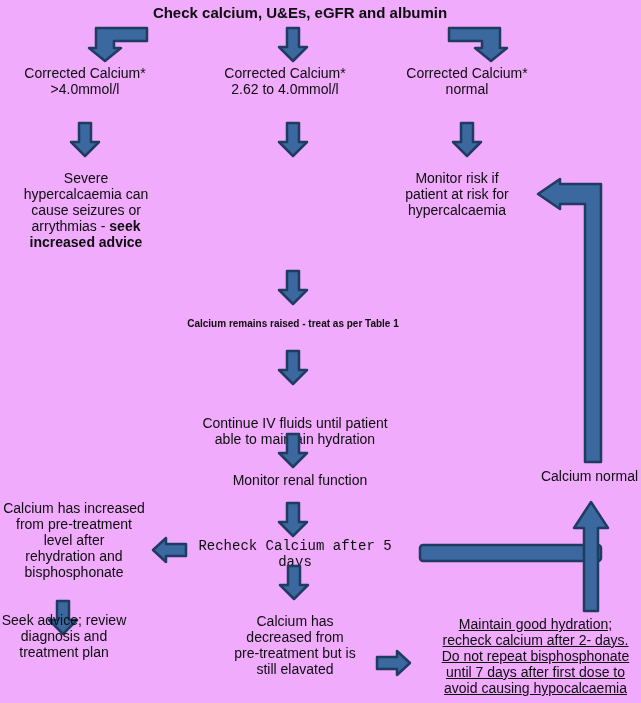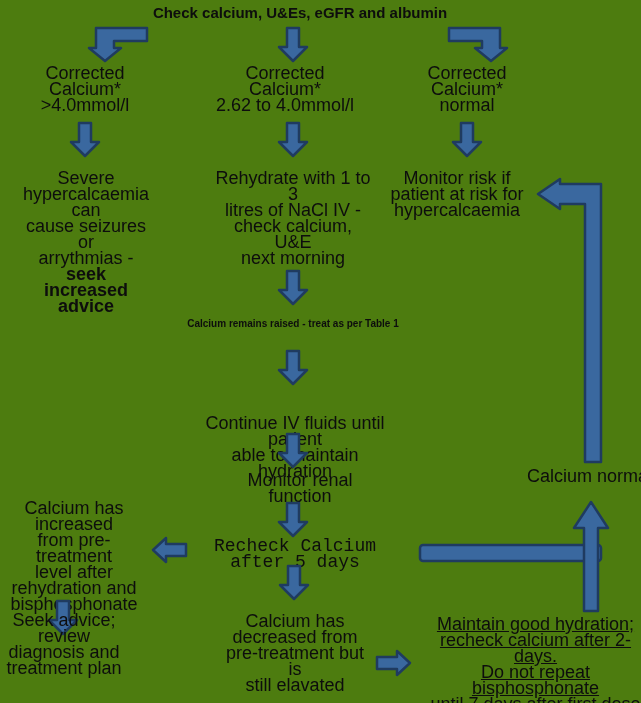--- a/index.html
+++ b/index.html
@@ -2,34 +2,34 @@
 <html style="--arrow-fill: #3A689F; --arrow-stroke: #1F3B60; --text: #0D0D0D; --background: #FFFFFF;"><head>
 <meta charset="utf-8">
 <style>
   html,body { margin:0; padding:0; background:#ffffff; }
   .canvas {
     position:relative; width:641px; height:703px; background:#ffffff;
     font-family:"Liberation Sans", sans-serif; color:#111; overflow:hidden;
   }
   .node {
     position:absolute; white-space:pre-line; text-align:center;
-    font-size:18px; line-height:16px; color:#0d0d0d;
+    font-size:14px; line-height:16px; color:#0d0d0d;
   }
   .title { font-weight:bold; font-size:15px; }
   .bold { font-weight:bold; }
   .arrow { position:absolute; overflow:visible; }
   .arrow path, .arrow rect {
     fill:var(--arrow-fill,#3a689f); stroke:var(--arrow-stroke,#1f3b60);
     stroke-width:2.5; stroke-linejoin:round;
   }
 </style>
 </head>
 <body>
 
-<div class="canvas" style="color: rgb(13, 13, 13); background: #4d7c0f;">
+<div class="canvas" style="color: rgb(13, 13, 13); background: #f0abfc;">
 
   <div class="node title" style="left:120px; top:5px; width:360px;">Check calcium, U&amp;Es, eGFR and albumin</div>
 
   <svg class="arrow" style="left:88px; top:27px;" width="60" height="36">
     <path d="M59,1 H8 V21 H1 L17,34 L33,21 H26 V14 H59 Z"></path>
   </svg>
   <svg class="arrow" style="left:278px; top:27px;" width="30" height="36">
     <path d="M9,1 H21 V20 H29 L15,34 L1,20 H9 Z"></path>
   </svg>
   <svg class="arrow" style="left:448px; top:27px;" width="60" height="36">
@@ -51,24 +51,20 @@
   </svg>
   <svg class="arrow" style="left:452px; top:122px;" width="30" height="36">
     <path d="M9,1 H21 V20 H29 L15,34 L1,20 H9 Z"></path>
   </svg>
 
   <div class="node" style="left:20px; top:170px; width:132px;"><span>Severe
 hypercalcaemia can
 cause seizures or
 arrythmias - </span><span class="bold">seek
 increased advice</span></div>
-  <div class="node" style="left:213px; top:170px; width:160px;">Rehydrate with 1 to 3
-litres of NaCl IV -
-check calcium, U&amp;E
-next morning</div>
   <div class="node" style="left:387px; top:170px; width:140px;">Monitor risk if
 patient at risk for
 hypercalcaemia</div>
 
   <svg class="arrow" style="left:536px; top:178px;" width="70" height="290">
     <path d="M49,284 V26 H24 V31 L2,16 L24,1 V6 H65 V284 Z"></path>
   </svg>
 
   <svg class="arrow" style="left:278px; top:270px;" width="30" height="36">
     <path d="M9,1 H21 V20 H29 L15,34 L1,20 H9 Z"></path>

